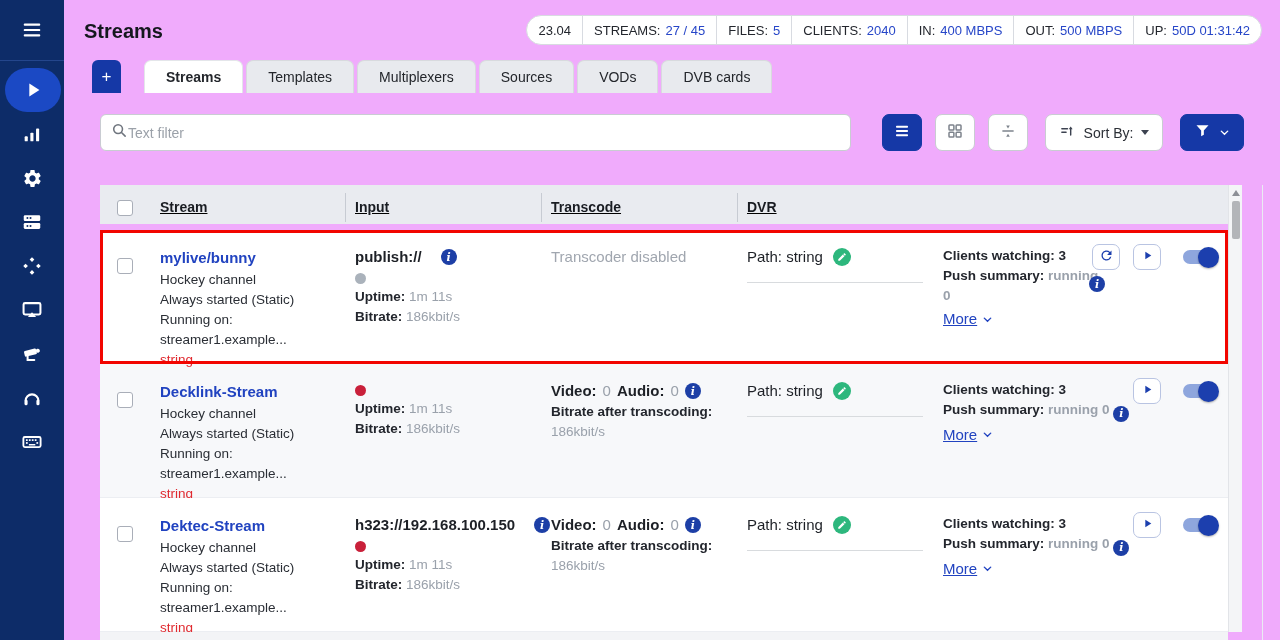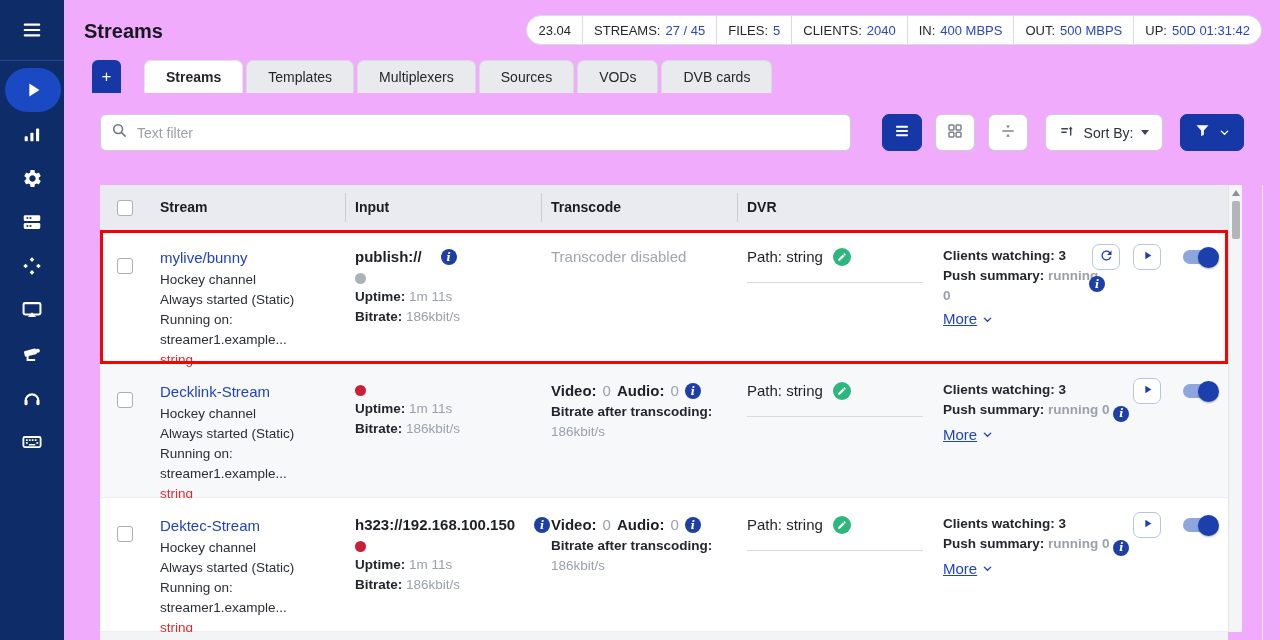--- a/index.html
+++ b/index.html
@@ -26,48 +26,48 @@
   .stats .sep { width:1px; align-self:stretch; background:#d8dbe1; }
 
   
   .tabsrow { position:absolute; left:0; top:60px; width:1216px; height:33px; display:flex; align-items:flex-end; }
   .add-tab { margin-left:28px; width:29px; height:33px; background:#1538a6; color:#fff; border:none; border-radius:6px 6px 0 0; font-size:17px; line-height:33px; text-align:center; cursor:pointer; }
   .tab { margin-left:3px; height:33px; padding:0 21px; font-size:14px; line-height:33px; color:#23262b; background:#e8eaee; border:1px solid #d8dade; border-bottom:none; border-radius:7px 7px 0 0; cursor:pointer; white-space:nowrap; }
   .tab.active { background:#fff; border-color:#e4e6ea; font-weight:700; }
   .tab:first-of-type { margin-left:23px; }
 
   
-  .search { position:absolute; left:36px; top:114px; width:751px; height:37px; border:1px solid #c9ccd2; border-radius:6px; background:#fff; display:flex; align-items:center; padding:0 10px; gap:9px; }
+  .search { position:absolute; left:36px; top:114px; width:751px; height:37px; border:1px solid #c9ccd2; border-radius:6px; background:#fff; display:flex; align-items:center; padding:0 10px; }
   .search input { border:none; outline:none; flex:1; font-size:14px; color:#23262d; font-family:"Liberation Sans", sans-serif; background:transparent; }
   .search input::placeholder { color:#9ba1a9; }
   .tbtn { position:absolute; top:114px; height:37px; border-radius:7px; border:1px solid #c9ccd2; background:#fff; display:flex; align-items:center; justify-content:center; cursor:pointer; }
   .tbtn.blue { background:#1538a6; border-color:#1538a6; }
   .btn-list { left:818px; width:40px; }
   .btn-grid { left:871px; width:40px; }
   .btn-split { left:924px; width:40px; }
   .btn-sort { left:981px; width:118px; gap:8px; font-size:14px; color:#2b2f36; }
   .btn-filter { left:1116px; width:64px; gap:8px; }
   .caret-down { width:0; height:0; border-left:4.5px solid transparent; border-right:4.5px solid transparent; border-top:5.5px solid #3c4250; }
 
   
   .grid { display:grid; grid-template-columns:50px 195px 196px 196px 196px 295px; }
-  .thead { position:absolute; left:36px; top:185px; width:1128px; height:45px; background:#e9ebf0; }
+  .thead { position:absolute; left:36px; top:185px; width:1128px; height:39px; background:#e9ebf0;text-decoration:underline; }
   .thead .hc { font-size:14px; font-weight:700; color:#191c22; line-height:45px; padding-left:10px; position:relative; }
   .thead .hc.sep::before { content:""; position:absolute; left:0; top:8px; bottom:8px; width:1px; background:#c7cbd3; }
   .cellcheck { display:flex; align-items:center; justify-content:center; }
   .checkbox { width:16px; height:16px; border:1.5px solid #a9aeb8; border-radius:3px; background:#fff; cursor:pointer; }
 
   .rows { position:absolute; left:36px; top:230px; width:1128px; }
   .row { height:134px; background:#fff; border-bottom:1px solid #eceef2; position:relative; }
   .row.alt { background:#f7f8fa; }
   .row.highlighted { outline:3px solid #f20500; outline-offset:-3px; z-index:2; }
   .row .cellcheck { align-items:flex-start; padding-top:28px; }
 
   .c { padding:16px 10px 0 10px; font-size:13.5px; color:#23262d; }
-  .stream-name { font-size:15px; font-weight:400; color:#2143c0; line-height:24px; cursor:pointer; }
+  .stream-name { font-size:15px; font-weight:700; color:#2143c0; line-height:24px; cursor:pointer; }
   .subline { line-height:20px; color:#2a2e35; }
   .tag-red { color:#e02a30; line-height:20px; }
 
   .url-line { display:flex; align-items:center; gap:19px; font-size:15px; font-weight:600; color:#1d2026; line-height:22px; }
   .dot { width:11px; height:11px; border-radius:50%; margin:5px 0 3px 0; }
   .dot-gray { background:#aab2bb; }
   .dot-red { background:#c9203a; }
   .lbl { font-weight:700; color:#23262d; }
   .gval { color:#9aa1ab; }
   .kv { line-height:20px; }

